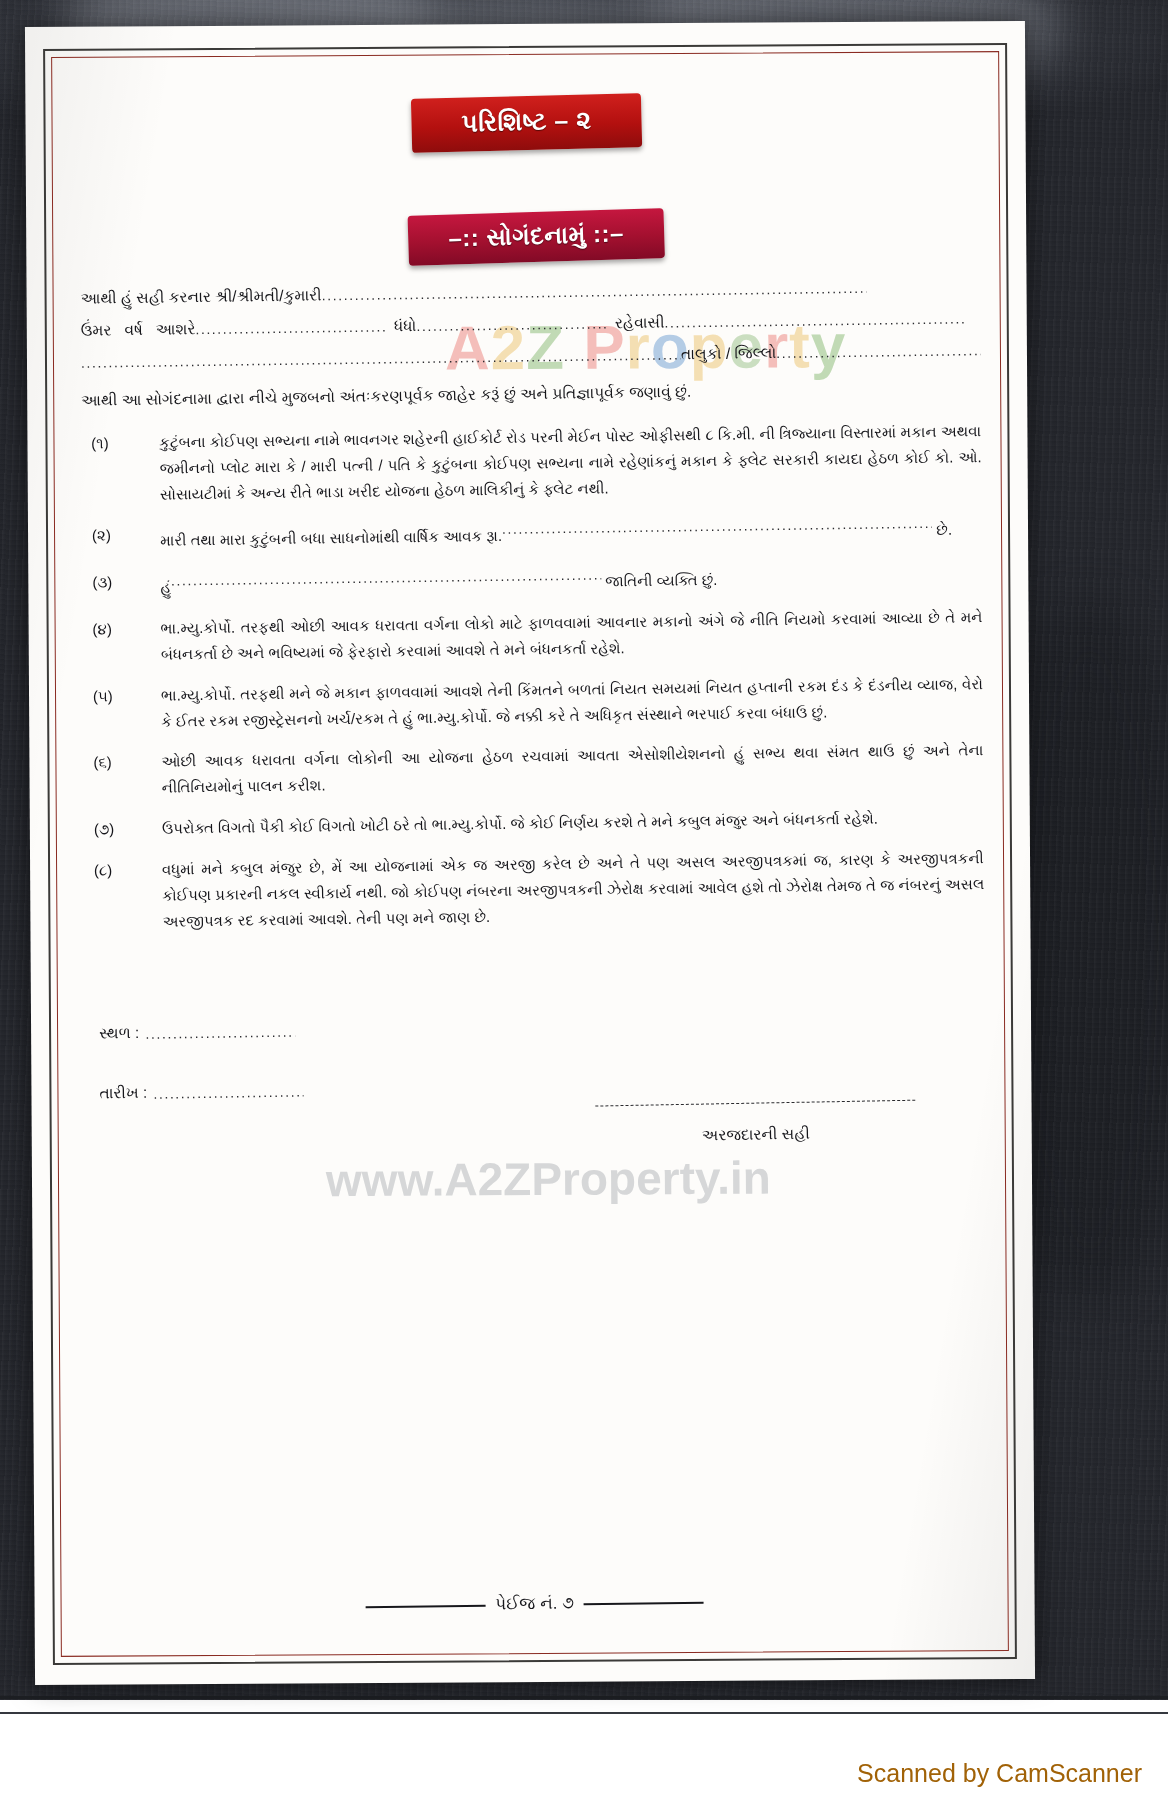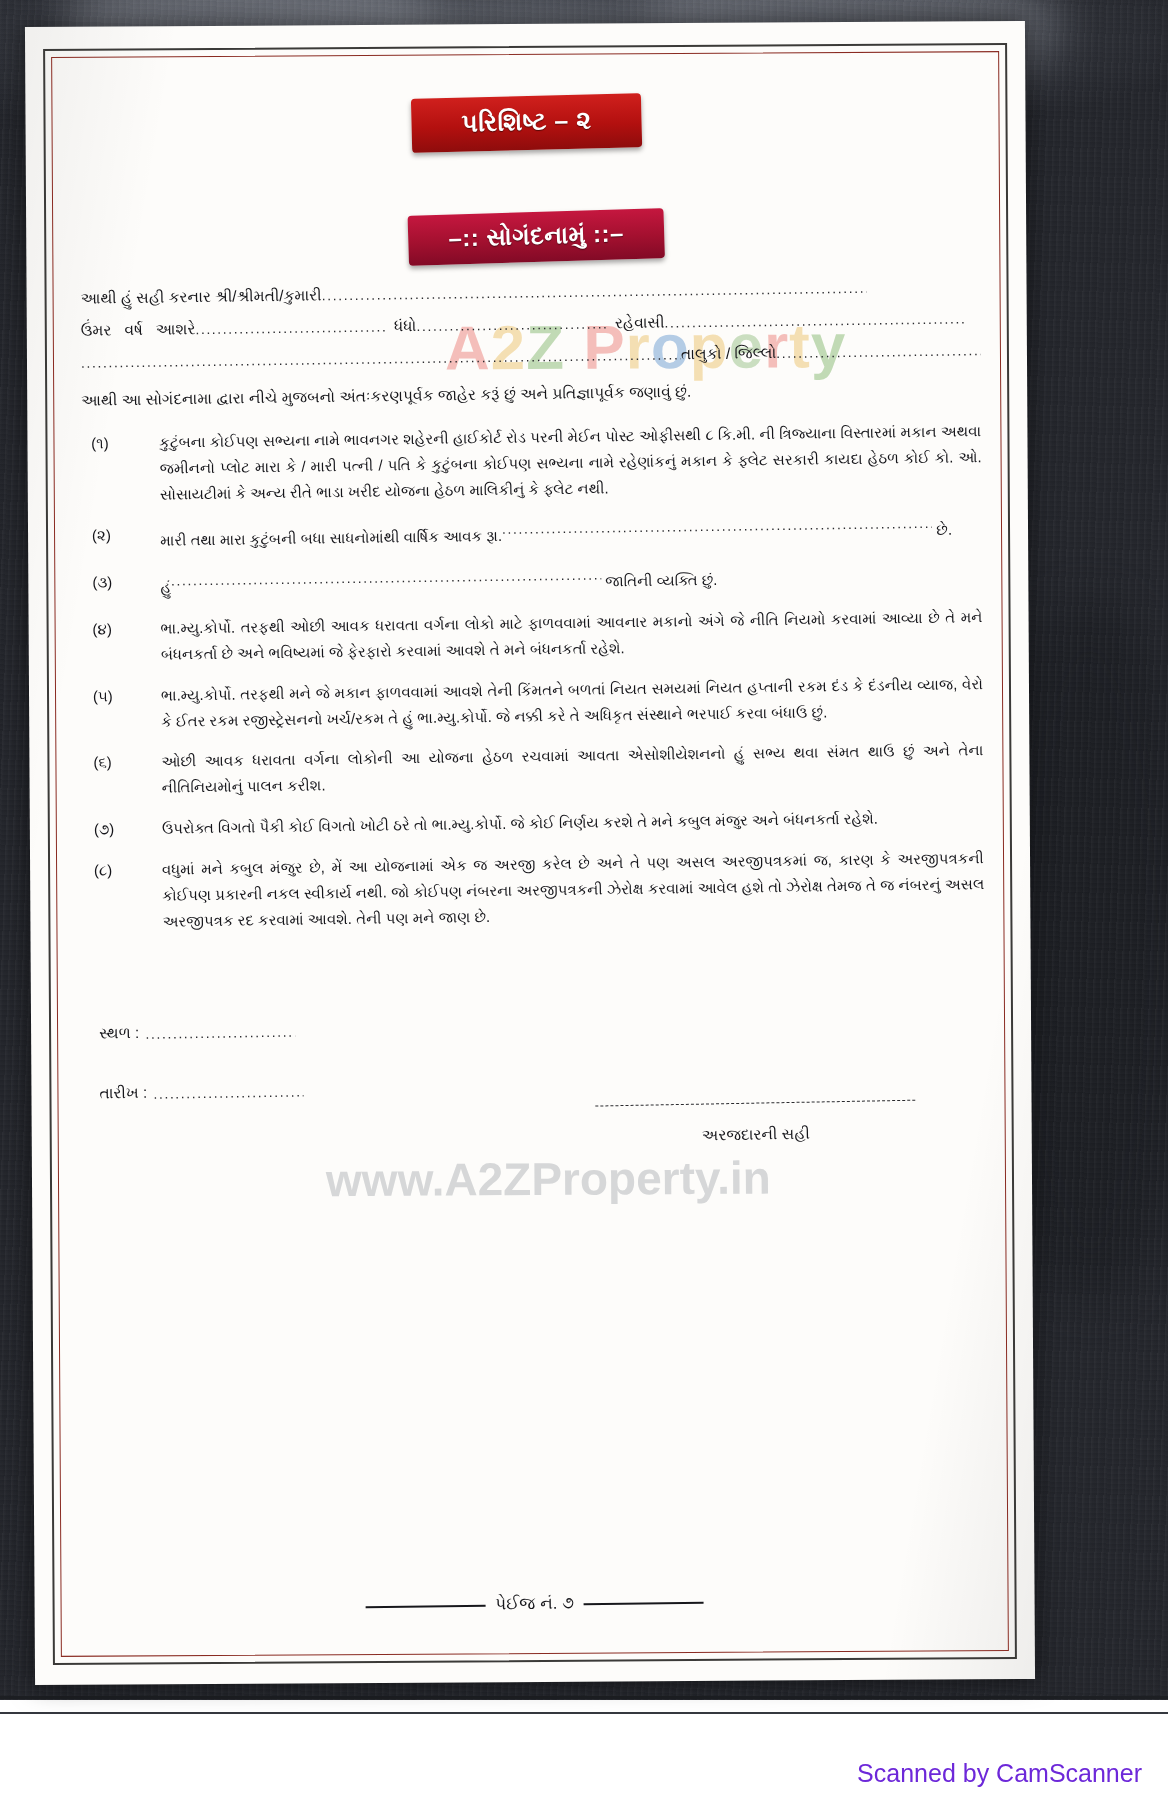--- a/index.html
+++ b/index.html
@@ -267,21 +267,21 @@
     color: #c9cbcd;
     opacity: .75;
     white-space: nowrap;
   }
 
   .camscanner {
     position: absolute;
     right: 26px;
     bottom: 14px;
     font-size: 25px;
-    color: #6d28d9;
+    color: #a16207;
   }
 </style>
 </head>
 <body>
 
 <div class="page">
 
   <div class="scan-bg">
     <div class="bg-blotch" style="left:60px; top:-40px; width:380px; height:140px; background:#8b8f98;"></div>
     <div class="bg-blotch" style="left:640px; top:-50px; width:420px; height:150px; background:#7d818a;"></div>

